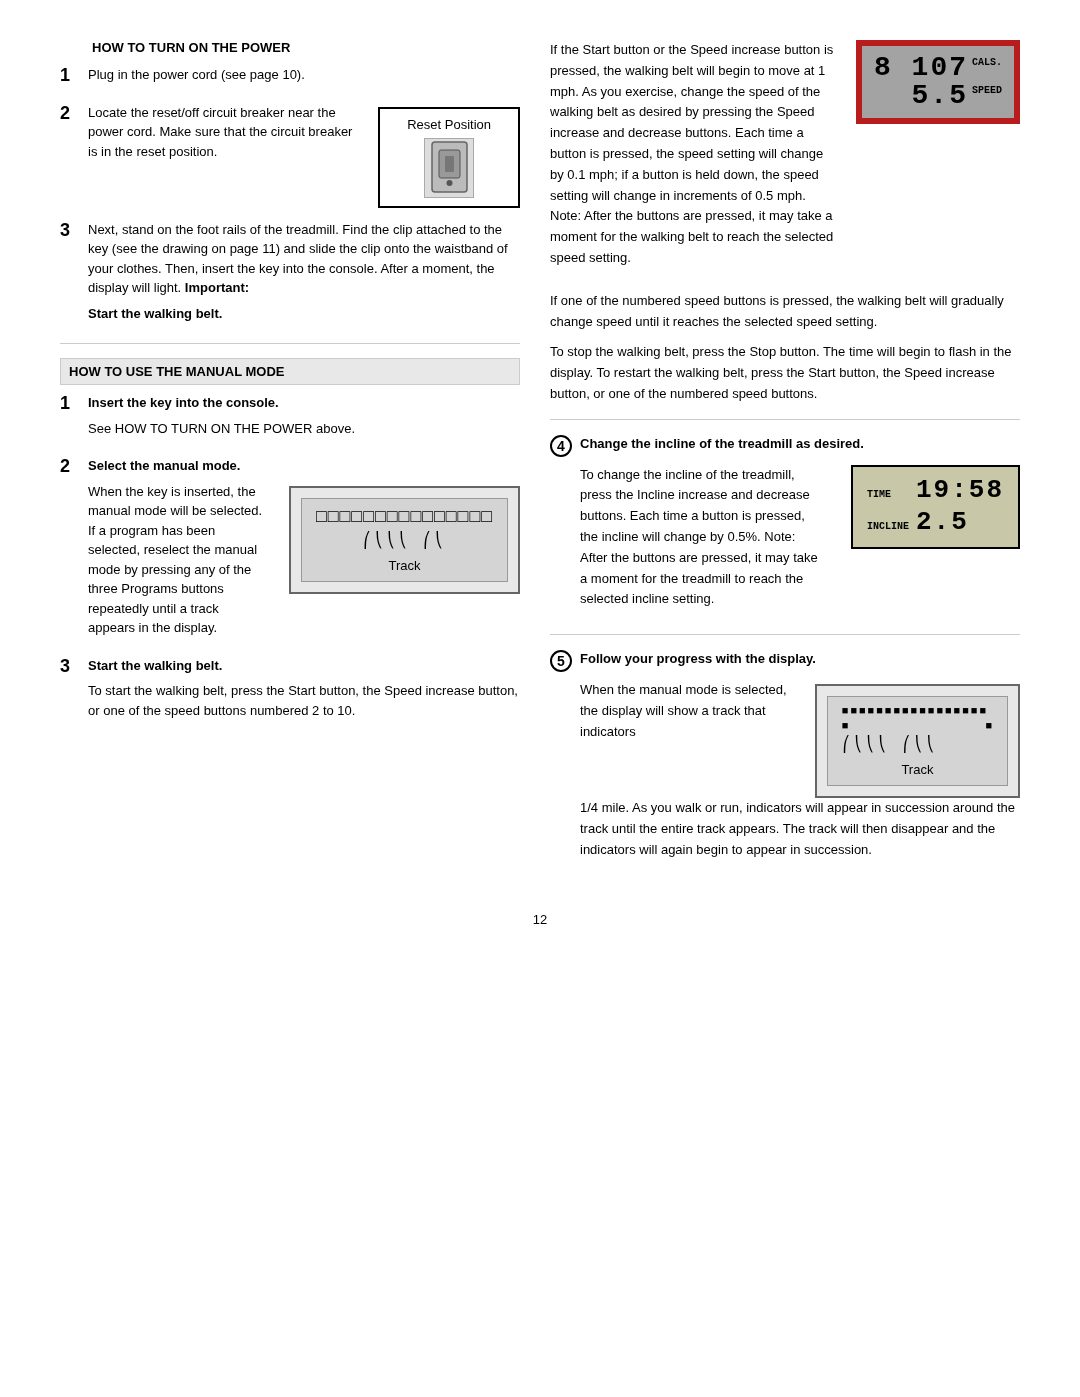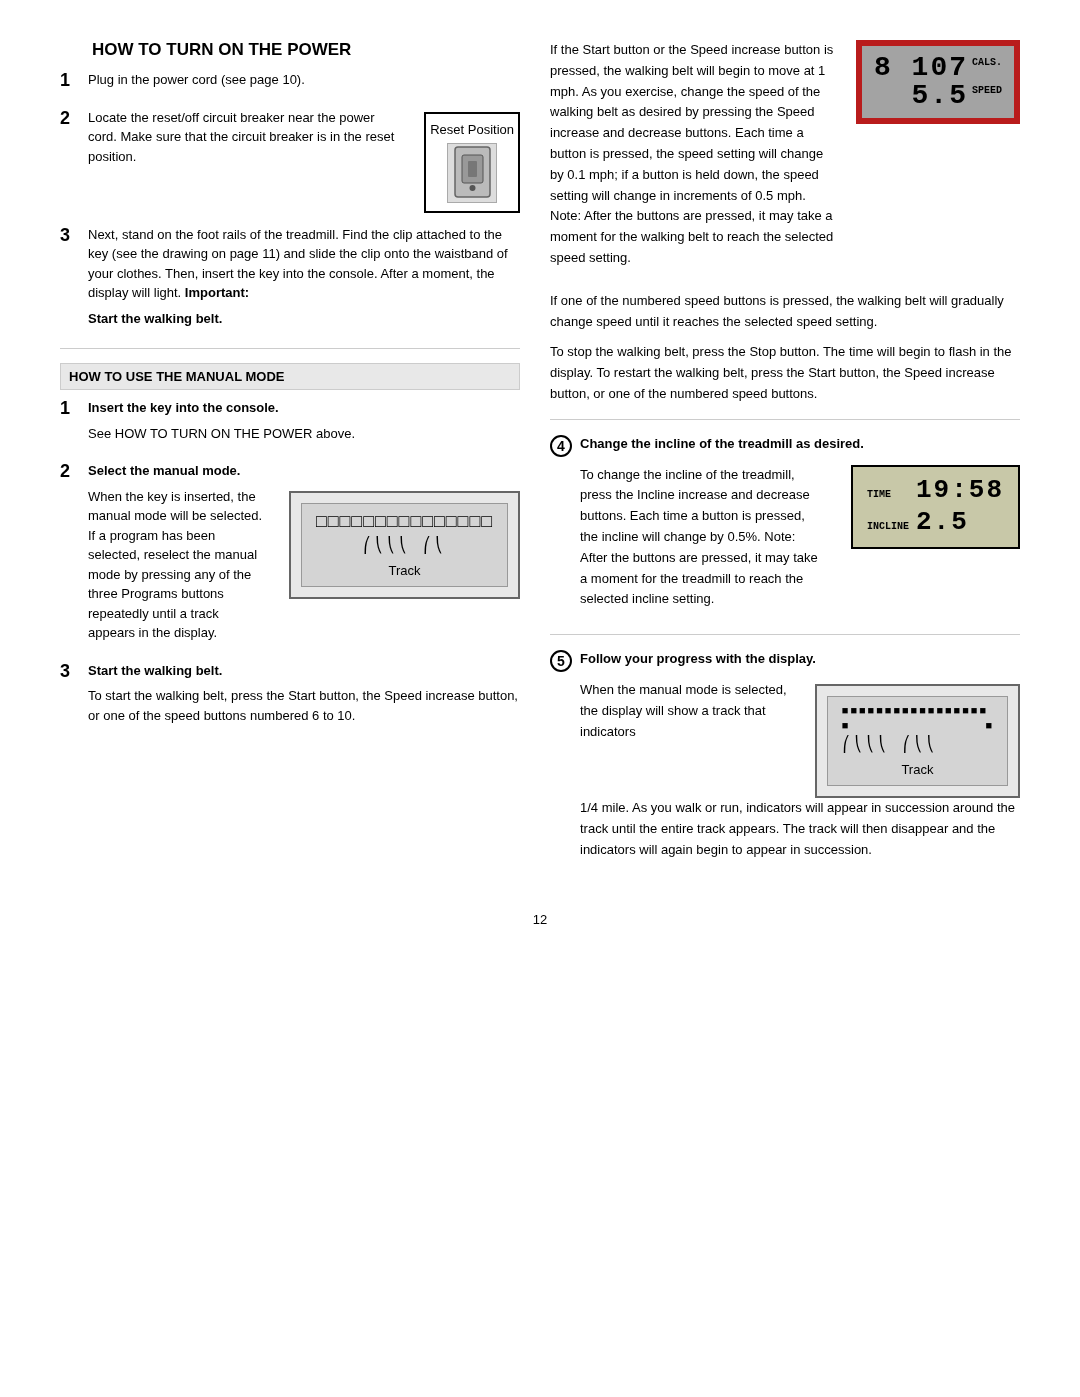--- a/index.html
+++ b/index.html
@@ -18,21 +18,21 @@
       width: 100%;
     }
     .left-col {
       width: 460px;
       flex-shrink: 0;
     }
     .right-col {
       flex: 1;
     }
     h2.section-title {
-      font-size: 17px;
+      font-size: 13px;
       font-weight: bold;
       margin-bottom: 10px;
       text-transform: uppercase;
       padding-left: 32px;
     }
     .section-box {
       border: 1px solid #ccc;
       background: #e8e8e8;
       padding: 5px 8px;
       margin-bottom: 8px;
@@ -66,21 +66,21 @@
       display: flex;
       align-items: flex-start;
       gap: 24px;
     }
     .step-text {
       flex: 1;
     }
     
     .reset-pos-box {
       border: 2px solid #000;
-      padding: 8px 4px;
+      padding: 8px 27px;
       display: flex;
       flex-direction: column;
       align-items: center;
       min-width: 90px;
       font-size: 13px;
       text-align: left;
       margin-top: 4px;
     }
     .reset-pos-image {
       width: 50px;
@@ -300,21 +300,21 @@
             </div>
           </div>
         </div>
       </div>
     </div>
 
     <div class="numbered-step">
       <div class="step-num">3</div>
       <div class="step-content">
         <p><strong>Start the walking belt.</strong></p>
-        <p>To start the walking belt, press the Start button, the Speed increase button, or one of the speed buttons numbered 6 to 10.</p>
+        <p>To start the walking belt, press the Start button, the Speed increase button, or one of the speed buttons numbered 2 to 10.</p>
       </div>
     </div>
   </div>
 
   <div class="right-col">
 
     <div style="display:flex; gap:20px; margin-bottom:12px; align-items:flex-start;">
       <div style="flex:1">
         <p>If the Start button or the Speed increase button is pressed, the walking belt will begin to move at 1 mph. As you exercise, change the speed of the walking belt as desired by pressing the Speed increase and decrease buttons. Each time a button is pressed, the speed setting will change by 0.1 mph; if a button is held down, the speed setting will change in increments of 0.5 mph. Note: After the buttons are pressed, it may take a moment for the walking belt to reach the selected speed setting.</p>
       </div>

